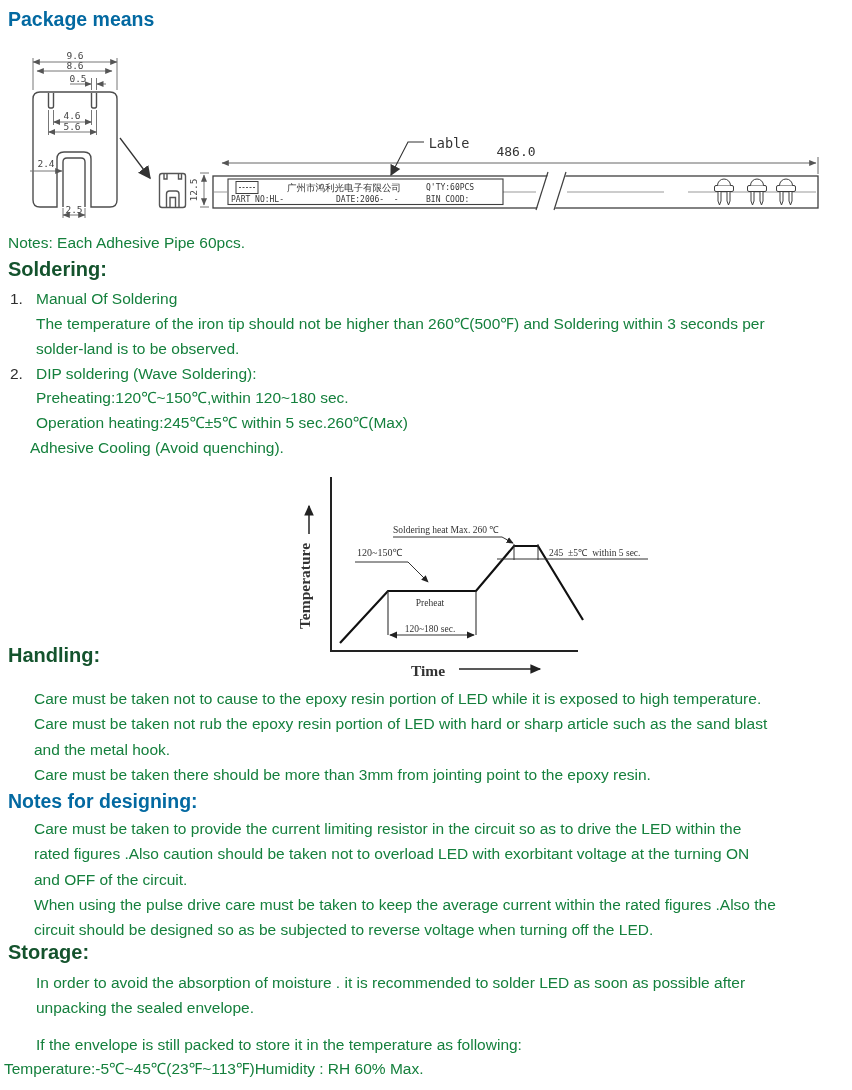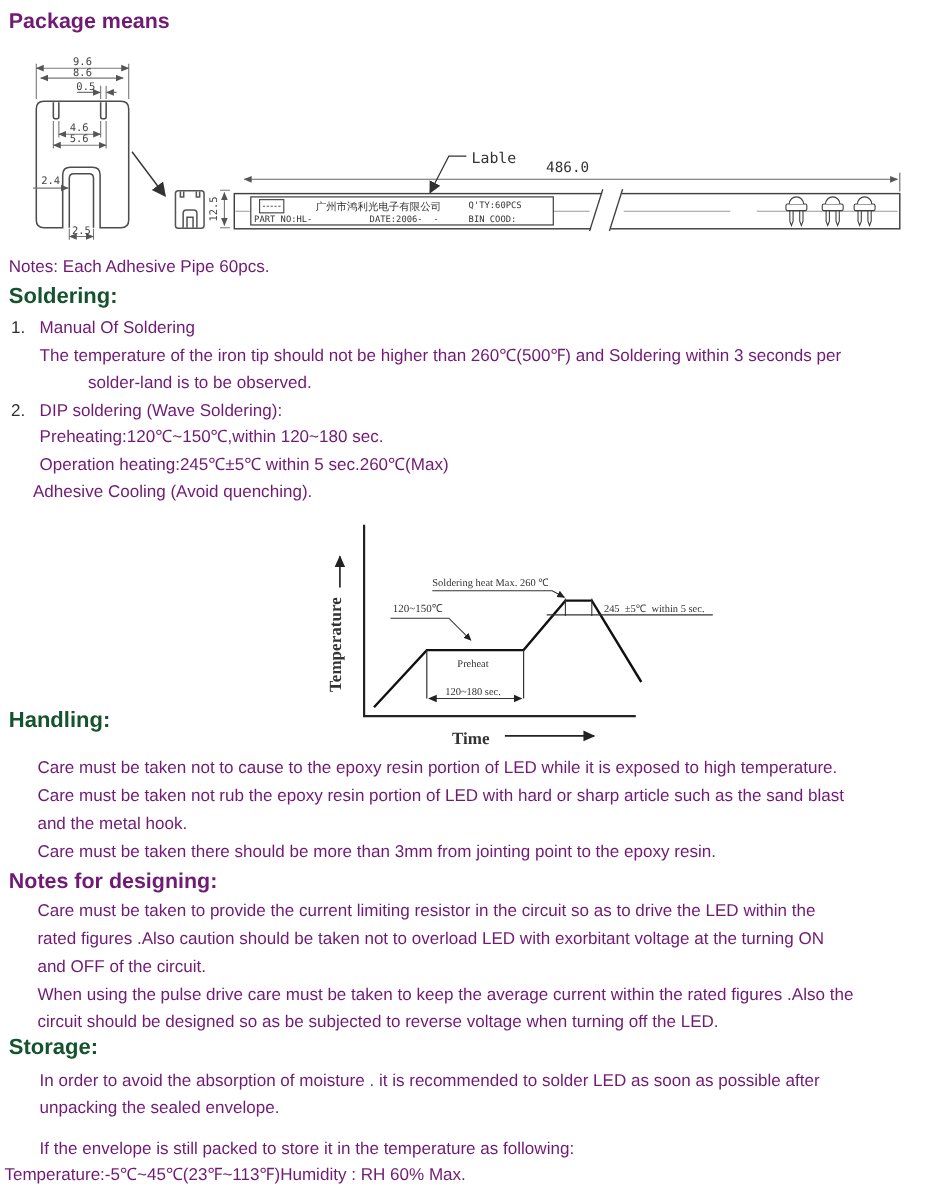--- a/index.html
+++ b/index.html
@@ -1,21 +1,21 @@
 <!DOCTYPE html>
 <html><head>
 <meta charset="utf-8">
 <style>
   html,body{margin:0;padding:0;}
   body{width:852px;height:1090px;background:#ffffff;position:relative;overflow:hidden;
        font-family:"Liberation Sans",sans-serif;color:#2b2b2b;}
   .abs{position:absolute;}
-  .h1{font-size:19.5px;font-weight:bold;color:#701a75;white-space:nowrap;}
+  .h1{font-size:19.5px;font-weight:bold;color:#0369a1;white-space:nowrap;}
   .h2{font-size:20px;font-weight:bold;color:#14532d;white-space:nowrap;}
-  .t{font-size:15.5px;line-height:25.5px;white-space:nowrap;color:#701a75;}
+  .t{font-size:15.5px;line-height:25.5px;white-space:nowrap;color:#15803d;}
   .num{font-size:15.5px;line-height:25.5px;color:#2e2e2e;}
   svg text{fill:#333;}
   .dimtxt{font-family:"DejaVu Sans Mono",monospace;font-size:9.5px;fill:#444;}
   .cadtxt{font-family:"DejaVu Sans Mono",monospace;fill:#333;}
   .serif{font-family:"Liberation Serif",serif;}
 </style>
 </head>
 <body>
 
 <div class="abs h1" style="left:8px;top:8px;">Package means</div>
@@ -139,21 +139,21 @@
     <text class="cadtxt" x="449" y="148" text-anchor="middle" font-size="13.5">Lable</text>
   </g>
 </svg>
 
 <div class="abs t" style="left:8px;top:230px;">Notes: Each Adhesive Pipe 60pcs.</div>
 
 <div class="abs h2" style="left:8px;top:258px;">Soldering:</div>
 <div class="abs num" style="left:10px;top:286px;">1.</div>
 <div class="abs t" style="left:36px;top:286px;">Manual Of Soldering</div>
 <div class="abs t" style="left:36px;top:311px;">The temperature of the iron tip should not be higher than 260℃(500℉) and Soldering within 3 seconds per</div>
-<div class="abs t" style="left:36px;top:336px;margin-left:44px;">solder-land is to be observed.</div>
+<div class="abs t" style="left:36px;top:336px;">solder-land is to be observed.</div>
 <div class="abs num" style="left:10px;top:361px;">2.</div>
 <div class="abs t" style="left:36px;top:361px;">DIP soldering (Wave Soldering):</div>
 <div class="abs t" style="left:36px;top:385px;">Preheating:120℃~150℃,within 120~180 sec.</div>
 <div class="abs t" style="left:36px;top:410px;">Operation heating:245℃±5℃ within 5 sec.260℃(Max)</div>
 <div class="abs t" style="left:30px;top:435px;">Adhesive Cooling (Avoid quenching).</div>
 
 <svg class="abs" style="left:290px;top:465px;" width="380" height="215" viewBox="290 465 380 215">
   <defs>
     <marker id="cah" viewBox="0 0 10 10" refX="8" refY="5" markerWidth="8" markerHeight="8" orient="auto-start-reverse">
       <path d="M0,1 L9,5 L0,9 z" fill="#222"></path>

